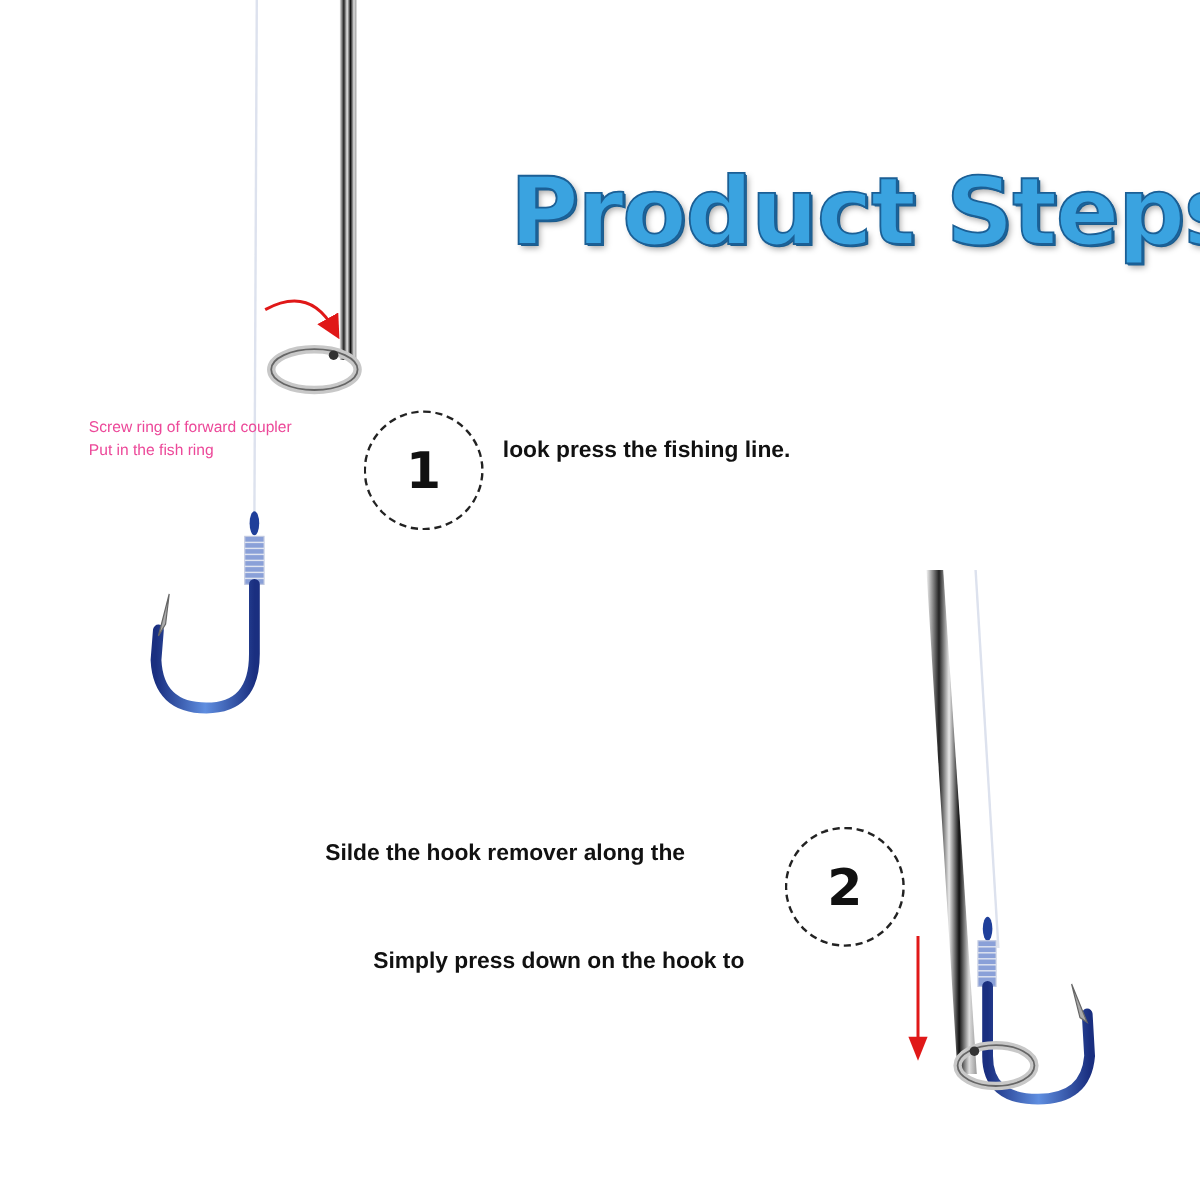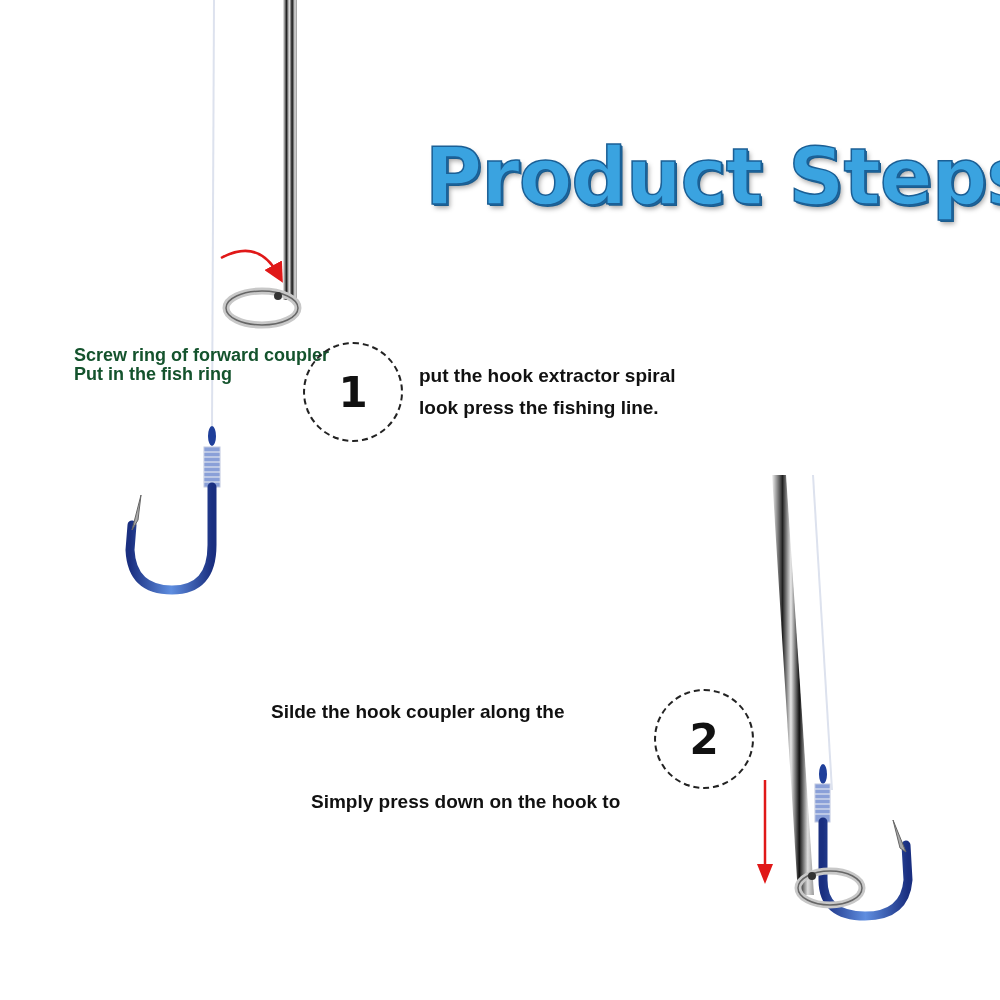--- a/index.html
+++ b/index.html
@@ -8,21 +8,21 @@
   .title {
     left: 425px; top: 122px; width: 520px; height: 110px;
     font-family: "DejaVu Sans", "Liberation Sans", sans-serif;
     font-size: 78px; font-weight: bold; letter-spacing: -1px;
     color: #3aa3e0;
     text-shadow: 0 0 0 #1c5d93, 1px 1px 0 #1f6aa3, 2px 2px 0 #1a5c8e, 3px 4px 5px rgba(0,0,0,0.35);
     -webkit-text-stroke: 1.5px #1b5f95;
     line-height: 110px; white-space: nowrap;
   }
   .note {
-    left: 74px; top: 346px; font-size: 18px; font-weight: bold; color: #14532d;
+    left: 74px; top: 346px; font-size: 13px; font-weight: normal; color: #ec4899;
     line-height: 19px; white-space: nowrap;
   }
   .step-circle {
     width: 96px; height: 96px; border: 2px dashed #222; border-radius: 50%;
     display: flex; align-items: center; justify-content: center;
     font-family: "DejaVu Sans", "Liberation Sans", sans-serif;
     font-size: 42px; font-weight: bold; color: #111;
   }
   .step-text {
     font-size: 19px; font-weight: bold; color: #111; line-height: 32px; white-space: nowrap;
@@ -117,25 +117,24 @@
 
 <div class="abs note">
   <div>Screw ring of forward coupler</div>
   <div>Put in the fish ring</div>
 </div>
 
 <div class="abs step-circle" style="left:303px; top:342px;">
   <span>1</span>
 </div>
 <div class="abs step-text" style="left:419px; top:360px;">
-  <div>put the hook extractor spiral</div>
   <div>look press the fishing line.</div>
 </div>
 
 <div class="abs step-circle" style="left:654px; top:689px;">
   <span>2</span>
 </div>
 <div class="abs step-text" style="left:271px; top:696px;">
-  <div>Silde the hook coupler along the</div>
+  <div>Silde the hook remover along the</div>
 </div>
 <div class="abs step-text" style="left:271px; top:786px;margin-left:40px;">
   <div>Simply press down on the hook to</div>
 </div>
 
 </body></html>

